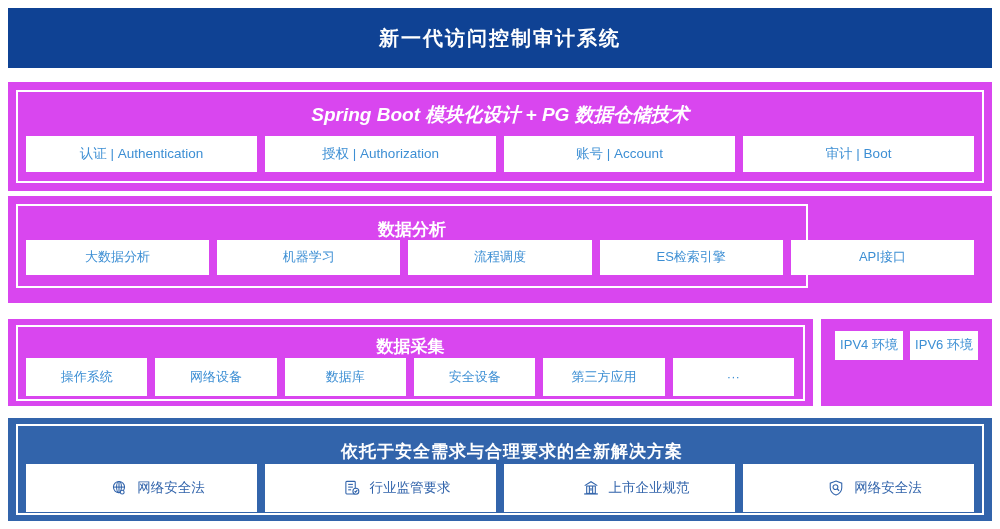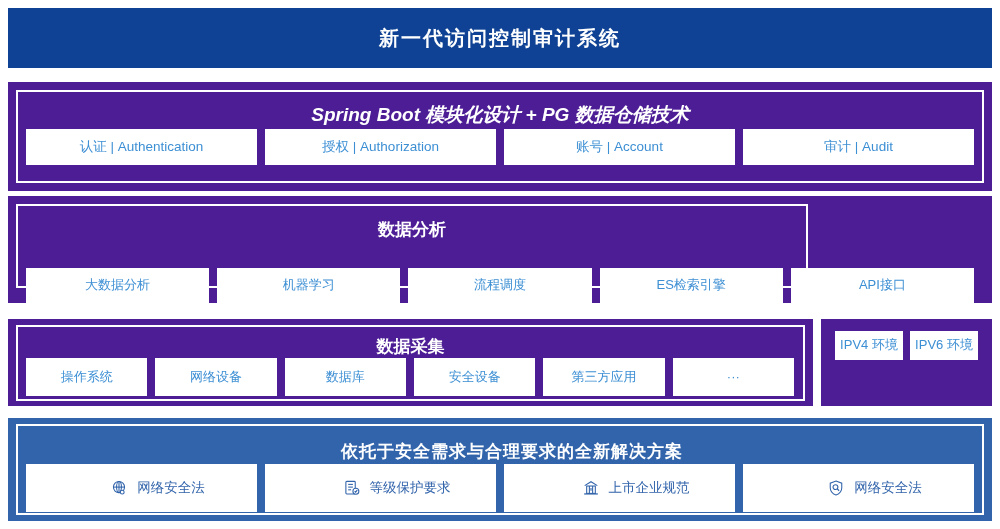--- a/index.html
+++ b/index.html
@@ -30,21 +30,21 @@
   .header-title {
     color: #ffffff;
     font-size: 20px;
     font-weight: bold;
     letter-spacing: 2px;
   }
 
   
   .panel {
     position: absolute;
-    background: #4c1d95;
+    background: #d946ef;
   }
   .panel-dark { background: #3264ab; }
 
   .inner-frame {
     position: absolute;
     border: 2px solid #ffffff;
   }
 
   .group-title {
     width: 100%;
@@ -71,30 +71,30 @@
     text-align: center;
     line-height: 1.1;
   }
   .chip-dark-text { color: #3264ab; }
 
   
   #sec-springboot { left: 8px; top: 82px; width: 984px; height: 109px; }
   #sec-springboot .inner-frame { left: 8px; top: 8px; width: 968px; height: 93px; }
   #sec-springboot .group-title { margin-top: 10px; font-size: 19px; }
   #sec-springboot .chip-row {
-    position: absolute; left: 18px; top: 47px; width: 948px;
+    position: absolute; left: 18px; top: 54px; width: 948px;
   }
   #sec-springboot .chip { height: 36px; font-size: 13.5px; }
 
   
   #sec-analysis { left: 8px; top: 196px; width: 984px; height: 107px; }
   #sec-analysis .inner-frame { left: 8px; top: 8px; width: 792px; height: 84px; }
   #sec-analysis .group-title { margin-top: 12px; font-size: 17px; }
   #sec-analysis .chip-row {
-    position: absolute; left: 18px; top: 44px; width: 948px; margin-top: 28px;
+    position: absolute; left: 18px; top: 44px; width: 948px;
   }
   #sec-analysis .chip { height: 35px; font-size: 13px; }
 
   
   #sec-collect { left: 8px; top: 319px; width: 805px; height: 87px; }
   #sec-collect .inner-frame { left: 8px; top: 6px; width: 789px; height: 76px; }
   #sec-collect .group-title { margin-top: 8px; font-size: 17px; }
   #sec-collect .chip-row {
     position: absolute; left: 18px; top: 39px; width: 768px;
   }
@@ -137,21 +137,21 @@
   </div>
 
   <div class="panel" id="sec-springboot">
     <div class="inner-frame">
       <div class="group-title italic">Spring Boot 模块化设计 + PG 数据仓储技术</div>
     </div>
     <div class="chip-row">
       <div class="chip">认证 | Authentication</div>
       <div class="chip">授权 | Authorization</div>
       <div class="chip">账号 | Account</div>
-      <div class="chip">审计 | Audit</div>
+      <div class="chip">审计 | Boot</div>
     </div>
   </div>
 
   <div class="panel" id="sec-analysis">
     <div class="inner-frame">
       <div class="group-title">数据分析</div>
     </div>
     <div class="chip-row">
       <div class="chip">大数据分析</div>
       <div class="chip">机器学习</div>
@@ -206,21 +206,21 @@
         <span class="chip-icon">
           <svg viewBox="0 0 20 20" width="18" height="18" fill="none" stroke="#3264ab" stroke-width="1.2">
             <rect x="3.2" y="2.6" width="10.4" height="14" rx="1"></rect>
             <line x1="5.8" y1="6" x2="11" y2="6"></line>
             <line x1="5.8" y1="9" x2="11" y2="9"></line>
             <line x1="5.8" y1="12" x2="9" y2="12"></line>
             <circle cx="14.3" cy="13.6" r="3.3" fill="#ffffff"></circle>
             <polyline points="12.9,13.6 14,14.7 15.8,12.4" stroke-width="1.3"></polyline>
           </svg>
         </span>
-        <span>等级保护要求</span>
+        <span>行业监管要求</span>
       </div>
 
       <div class="chip chip-dark-text">
         <span class="chip-icon">
           <svg viewBox="0 0 20 20" width="18" height="18" fill="none" stroke="#3264ab" stroke-width="1.2">
             <polyline points="3,7.4 10,3 17,7.4"></polyline>
             <line x1="2.4" y1="16.6" x2="17.6" y2="16.6" stroke-width="1.4"></line>
             <rect x="5.2" y="7.8" width="9.6" height="8.2"></rect>
             <line x1="8.2" y1="7.8" x2="8.2" y2="16"></line>
             <line x1="11.8" y1="7.8" x2="11.8" y2="16"></line>

